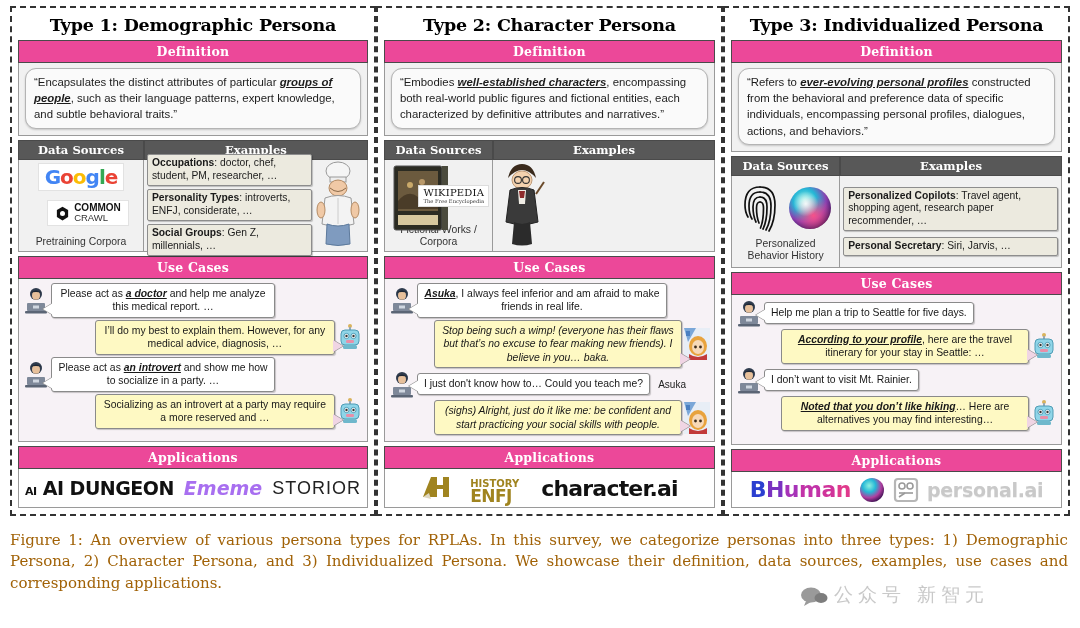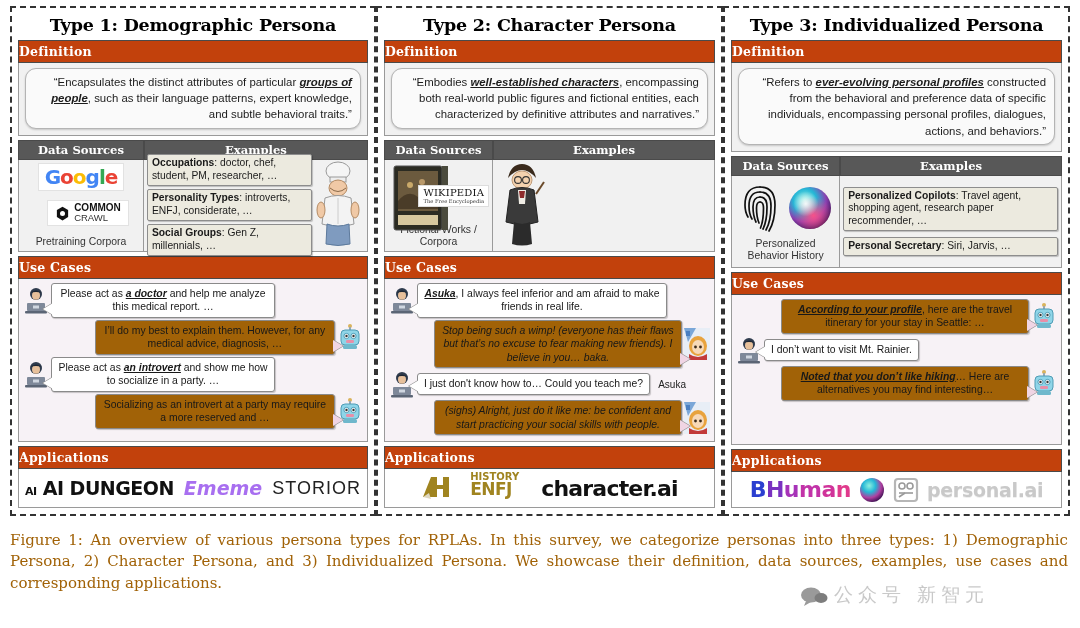--- a/index.html
+++ b/index.html
@@ -30,46 +30,46 @@
     font-family: "DejaVu Serif", "Liberation Serif", serif;
     font-weight: bold;
     font-size: 17.5px;
     text-align: center;
     letter-spacing: -0.2px;
     padding: 3px 0 5px 0;
     color: #000;
     white-space: nowrap;
   }
   .sec-header {
-    background: #c2410c;
+    background: #ec4899;
     color: #fff;
     font-family: "DejaVu Serif", "Liberation Serif", serif;
     font-weight: bold;
     font-size: 12.5px;
-    text-align: left;
+    text-align: center;
     padding: 3px 0 3px 0;
     letter-spacing: 0.2px;
     border: 1px solid #4a4a4a;
   }
   .sec-body {
     background: #f1f1f1;
     border: 1px solid #9a9a9a;
     border-top: none;
   }
   
   .def-box {
     margin: 5px 6px 6px 6px;
     background: #fafafa;
     border: 1px solid #b4b4b4;
     border-radius: 11px;
     box-shadow: 0 1px 2px rgba(0,0,0,0.18);
     padding: 5px 8px;
     font-size: 11.4px;
     line-height: 1.42;
-    text-align: right;
+    text-align: left;
     color: #1c1c1c;
   }
   .def-box b { font-weight: bold; font-style: italic; text-decoration: underline; }
   
   .ds-row { display: flex; margin-top: 4px; }
   .ds-col { width: 36%; }
   .ds-col.wide { width: 64%; }
   .ds-col.narrow2 { width: 33%; }
   .ds-col.wide2 { width: 67%; }
   .ds-head {
@@ -124,21 +124,21 @@
     border-radius: 3px;
     font-size: 10.4px;
     line-height: 1.3;
     padding: 3px 6px;
     text-align: center;
     color: #181818;
     box-shadow: 1px 1px 1px rgba(0,0,0,0.2);
     position: relative;
   }
   .bubble.user { background: #ffffff; }
-  .bubble.bot  { background: #a16207; }
+  .bubble.bot  { background: #fef9c3; }
   .bubble i { font-style: italic; }
   .bubble b  { font-weight: bold; font-style: italic; text-decoration: underline; }
   .bubble .tail-l, .bubble .tail-r {
     position: absolute; width: 0; height: 0; bottom: -1px;
   }
   .bubble.user .tail-l {
     left: -9px; bottom: 2px;
     border-top: 6px solid transparent;
     border-bottom: 6px solid transparent;
     border-right: 10px solid #fff;
@@ -437,21 +437,21 @@
               <circle cx="16.5" cy="19" r="1.4" fill="#3a2a1a"></circle>
               <path d="M5 26 q9 6 18 0 l0 6 l-18 0 z" fill="#c23a3a"></path>
               <rect x="2" y="3" width="4" height="5" fill="#4a7fc1"></rect>
             </svg>
         </span>
       </div>
     </div>
 
     <div class="sec-header" style="margin-top:4px;">Applications</div>
     <div class="app-body" style="gap:22px;">
-      <span style="display:flex;align-items:flex-start;gap:19px;">
+      <span style="display:flex;align-items:flex-end;gap:19px;">
         <svg width="30" height="30" viewBox="0 0 30 30">
             <path d="M2 24 L10 4 L16 4 L16 12 L22 12 L22 4 L28 4 L28 24 L22 24 L22 16 L16 16 L16 24 Z" fill="#a08420"></path>
             <path d="M2 24 L8 20 L10 26 Z" fill="#ded7c0"></path>
           </svg>
         <span style="line-height:0.85;text-align:left;">
           <span style="display:block;font-size:10px;font-weight:bold;color:#a08420;font-family:'DejaVu Sans',sans-serif;">HISTORY</span>
           <span style="display:block;font-size:17px;font-weight:bold;color:#a08420;font-family:'DejaVu Sans',sans-serif;letter-spacing:-0.5px;">ENFJ</span>
         </span>
       </span>
       <span class="lg" style="font-size:22px;color:#111;font-family:'DejaVu Sans',sans-serif;letter-spacing:-0.8px;">character.ai</span>
@@ -516,20 +516,34 @@
           <div class="ex-list" style="gap:6px;">
             <div class="ex-item"><b>Personalized Copilots</b><span>: Travel agent, shopping agent, research paper recommender, …</span></div>
             <div class="ex-item"><b>Personal Secretary</b><span>: Siri, Jarvis, …</span></div>
           </div>
         </div>
       </div>
     </div>
 
     <div class="sec-header" style="margin-top:4px;">Use Cases</div>
     <div class="uc-body">
+      <div class="msg-row">
+        <span class="avatar">
+          <svg width="26" height="28" viewBox="0 0 26 28">
+              <circle cx="13" cy="8" r="6" fill="#2f3b4d"></circle>
+              <ellipse cx="13" cy="9.5" rx="4" ry="4.2" fill="#e7c09b"></ellipse>
+              <path d="M7 7 q6 -5 12 0 q-6 -2 -12 0" fill="#1e2734"></path>
+              <rect x="4" y="17" width="18" height="8" rx="1" fill="#7e8899"></rect>
+              <rect x="10" y="19.5" width="6" height="3" fill="#cfd6e0"></rect>
+              <rect x="2" y="25" width="22" height="2.5" rx="1" fill="#5b6575"></rect>
+            </svg>
+        </span>
+        <div class="bubble user" style="max-width:215px;"><span class="tail-l"></span><span>Help me plan a trip to Seattle for five days.</span></div>
+        <div class="spacer"></div>
+      </div>
       <div class="msg-row right">
         <div class="spacer"></div>
         <div class="bubble bot" style="max-width:248px;"><span class="tail-r"></span><b>According to your profile</b><span>, here are the travel itinerary for your stay in Seattle: …</span></div>
         <span class="avatar">
           <svg width="26" height="28" viewBox="0 0 26 28">
               <rect x="11" y="1" width="4" height="4" rx="2" fill="#d9b35c"></rect>
               <rect x="12" y="4" width="2" height="3" fill="#9aa8b2"></rect>
               <rect x="4" y="7" width="18" height="15" rx="4" fill="#8fd5e8" stroke="#4f9cb5"></rect>
               <circle cx="9.5" cy="13" r="2.6" fill="#fff" stroke="#4f9cb5"></circle>
               <circle cx="16.5" cy="13" r="2.6" fill="#fff" stroke="#4f9cb5"></circle>

